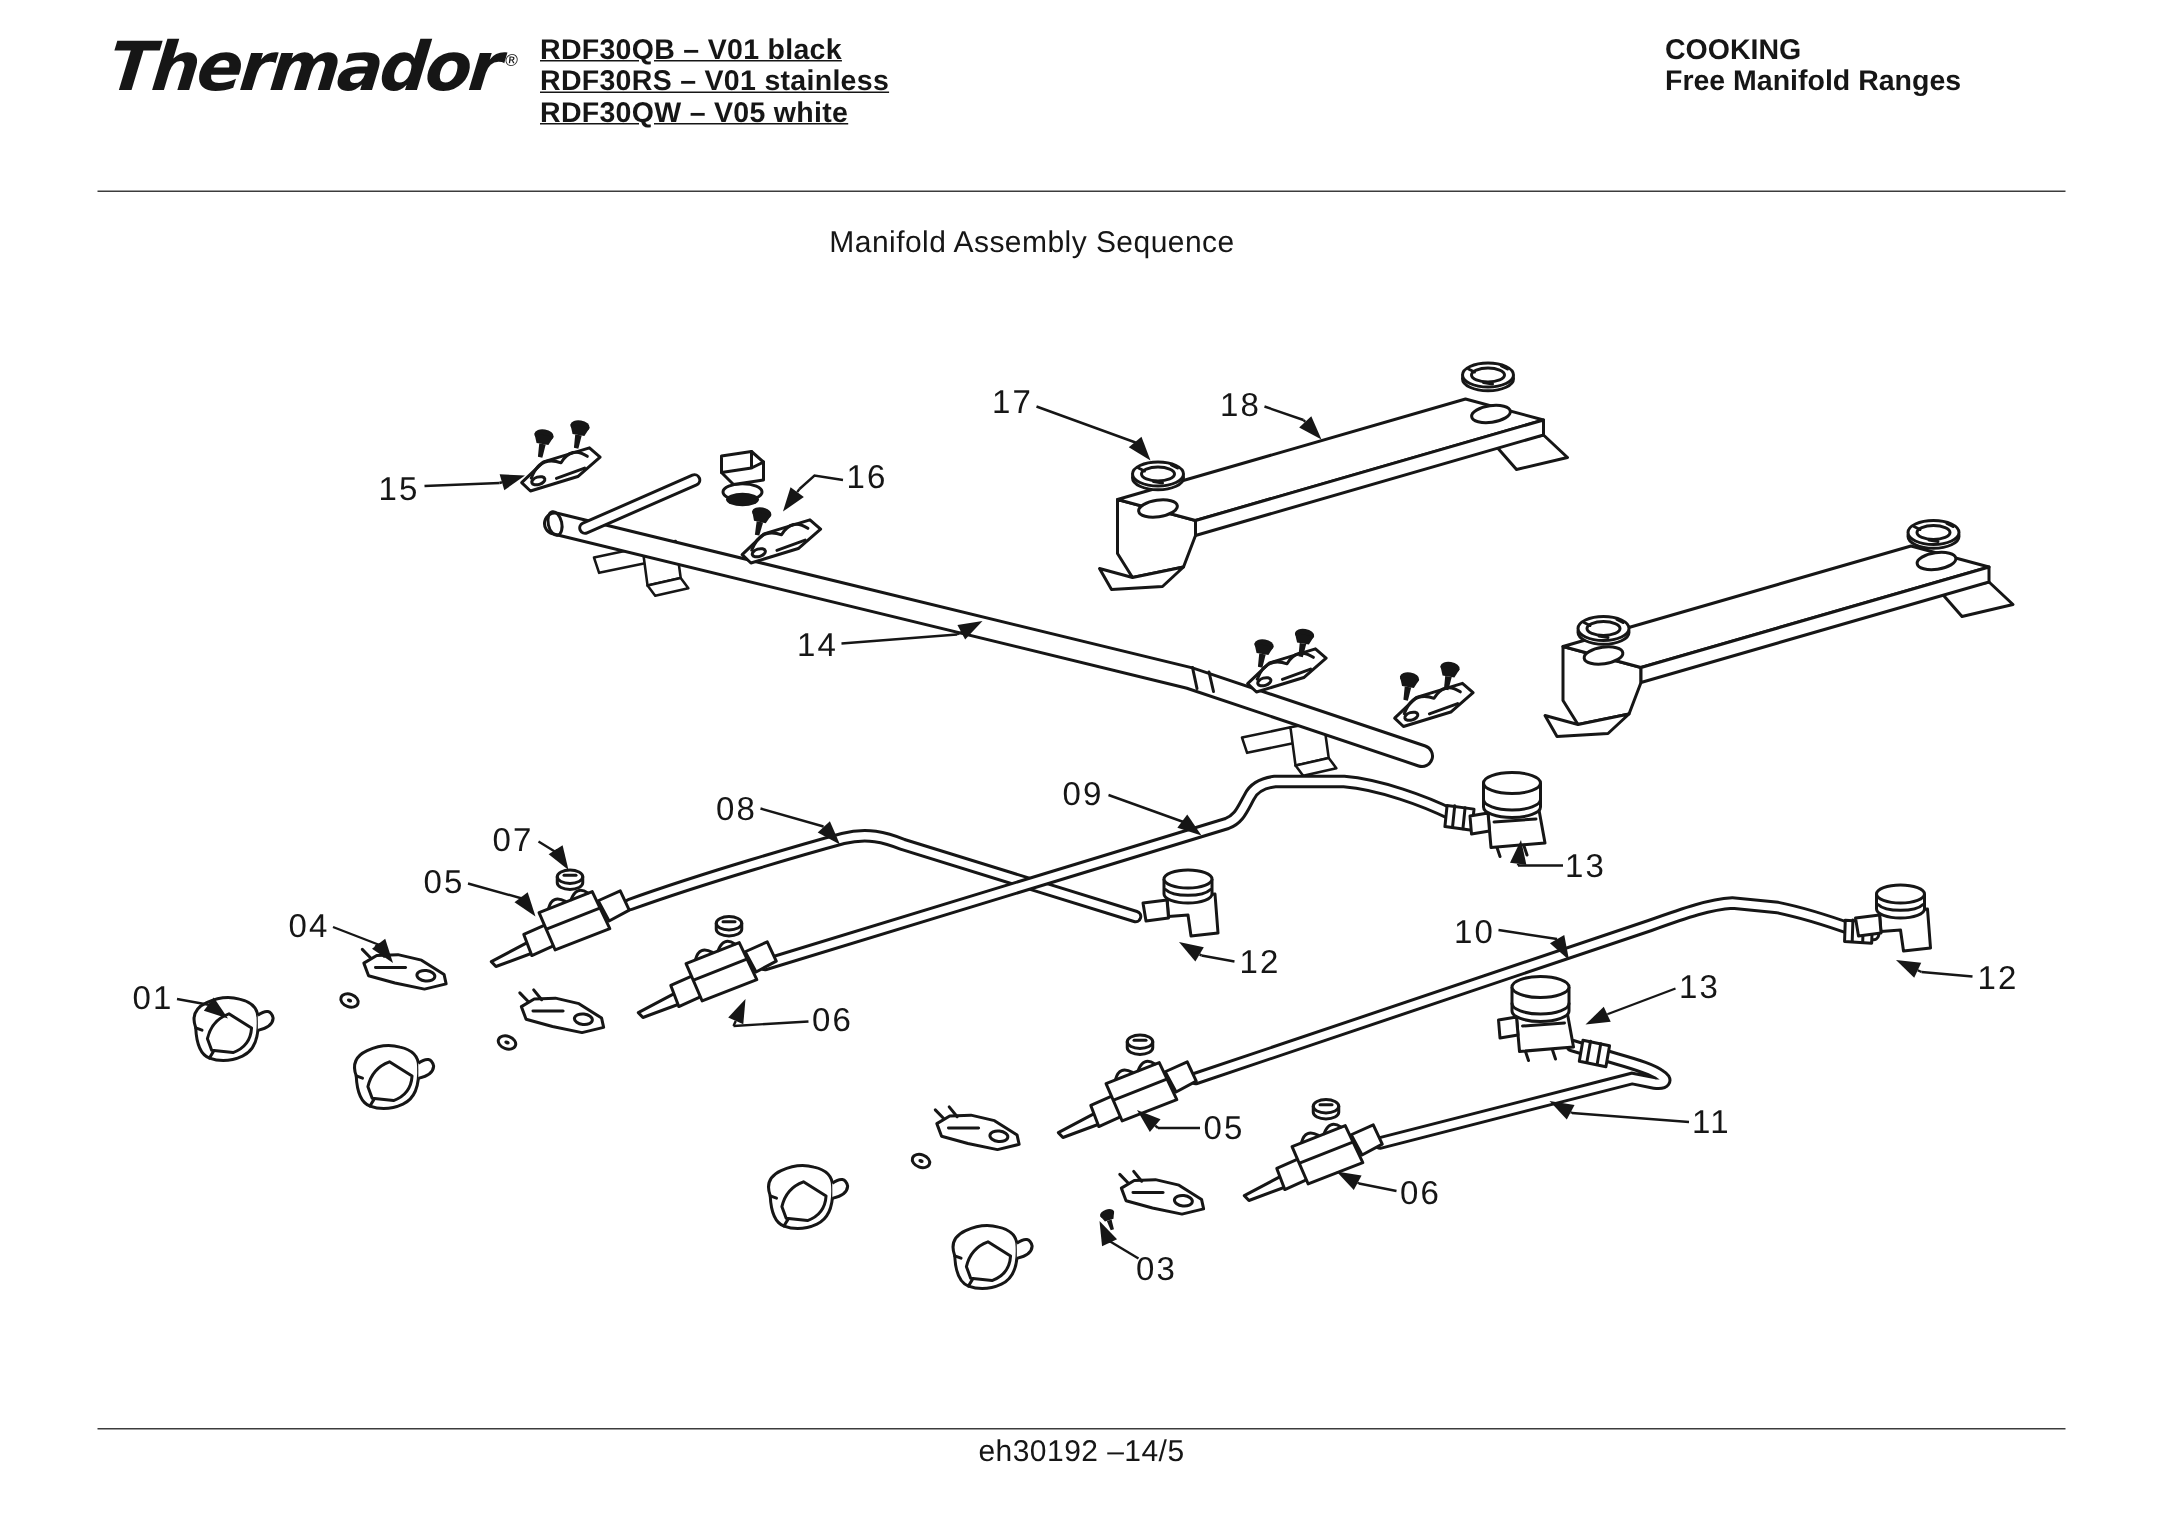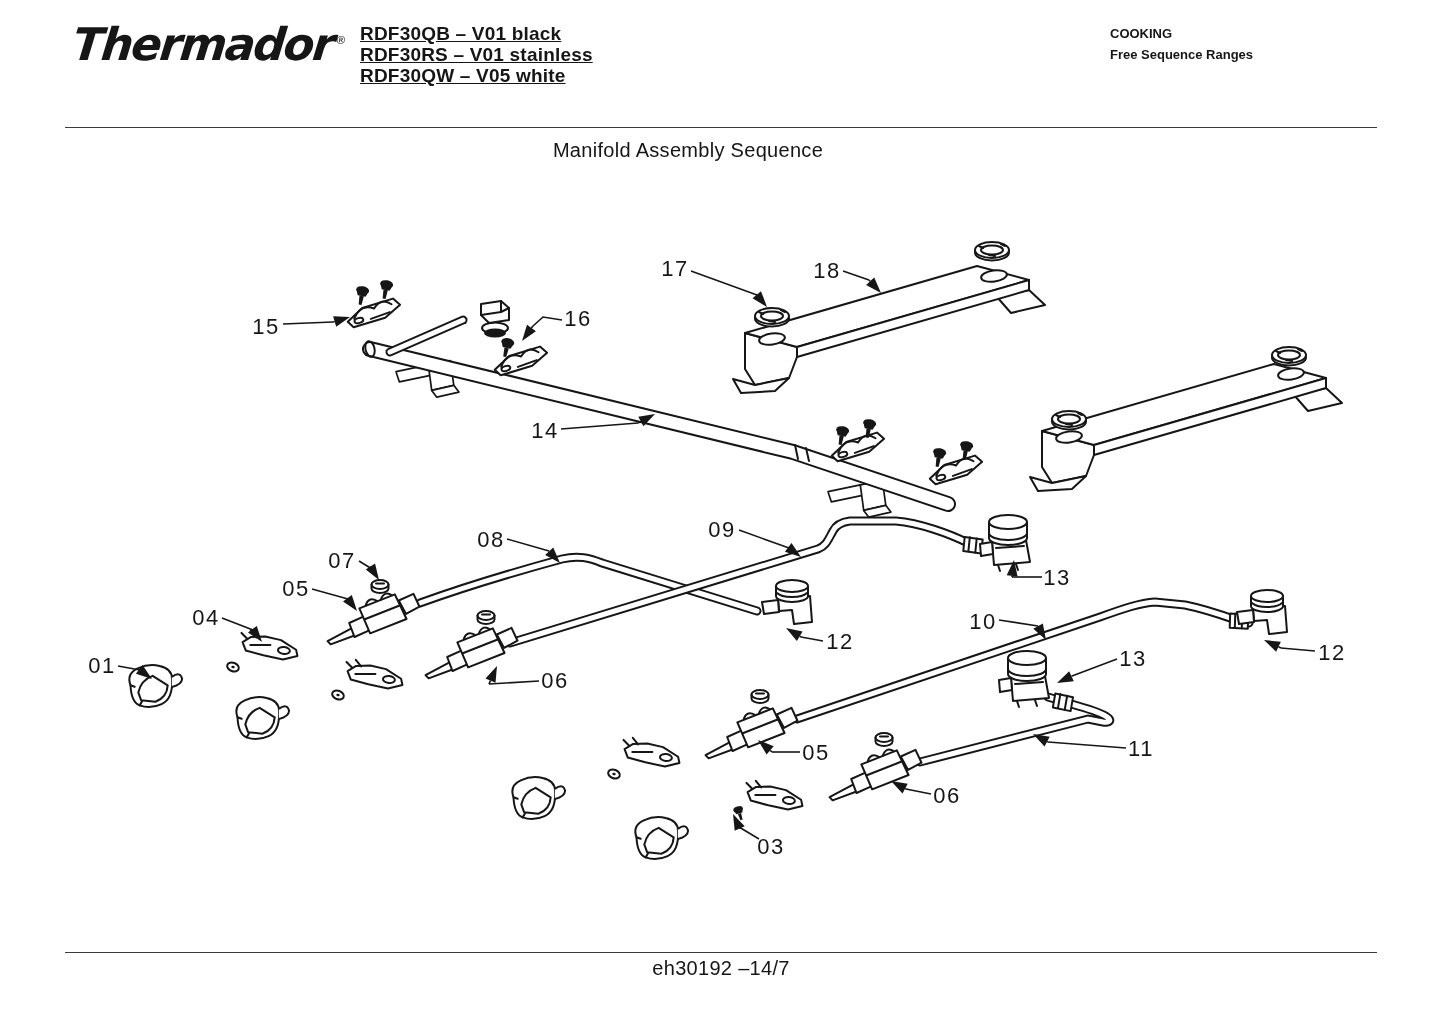--- a/index.html
+++ b/index.html
@@ -5,24 +5,24 @@
   html,body{margin:0;padding:0;background:#e8e8e8;}
   .page{position:relative;width:1442px;height:1019px;background:#ffffff;overflow:hidden;
         font-family:"Liberation Sans",sans-serif;color:#161616;}
   .logo{position:absolute;left:73px;top:18px;font-family:"DejaVu Sans",sans-serif;
         font-size:45px;font-weight:800;font-style:italic;letter-spacing:-2px;
         transform:skewX(-6deg);white-space:nowrap;}
   .logo sup{font-size:11px;font-weight:400;letter-spacing:0;margin-left:2px;}
   .models{position:absolute;top:23px;font-size:19px;font-weight:600;line-height:21px;
           letter-spacing:.2px;white-space:nowrap;text-decoration:underline;}
   .col1{left:360px;} .col2{left:728px;}
-  .cat{position:absolute;left:1110px;top:23px;font-size:13px;font-weight:600;line-height:21px;white-space:nowrap;}
+  .cat{position:absolute;left:1110px;top:23px;font-size:19px;font-weight:600;line-height:21px;white-space:nowrap;}
   .rule{position:absolute;left:65px;width:1312px;height:0;border-top:1.6px solid #3c3c3c;}
   .rule.top{top:127px;} .rule.bottom{top:952px;}
-  .doc-title{position:absolute;left:0;width:1376px;top:139px;text-align:center;
+  .doc-title{position:absolute;left:0;width:1376px;top:151px;text-align:center;
              font-size:20px;font-weight:500;letter-spacing:.3px;}
   .doc-code{position:absolute;left:0;width:1442px;top:957px;text-align:center;
             font-size:20px;font-weight:500;letter-spacing:.3px;}
   svg{position:absolute;left:0;top:0;}
   svg .ln{stroke:#161616;fill:none;stroke-width:2;stroke-linejoin:round;stroke-linecap:round;}
   svg .fw{stroke:#161616;fill:#ffffff;stroke-width:2;stroke-linejoin:round;}
   svg .callout-text{font-family:"Liberation Sans",sans-serif;font-size:22px;letter-spacing:1.5px;fill:#161616;}
 </style>
 </head>
 <body>
@@ -31,21 +31,21 @@
 
   <div class="logo"><span>Thermador</span><sup>®</sup></div>
 
   <div class="models col1">
     <div>RDF30QB – V01 black</div>
     <div>RDF30RS – V01 stainless</div>
     <div>RDF30QW – V05 white</div>
   </div>
   <div class="cat">
     <div>COOKING</div>
-    <div>Free Sequence Ranges</div>
+    <div>Free Manifold Ranges</div>
   </div>
 
   <div class="rule top"></div>
   <div class="doc-title">Manifold Assembly Sequence</div>
 
   <svg id="diagram-svg" width="1442" height="1019" viewBox="0 0 1442 1019">
     <defs>
       <g id="screw">
         <ellipse cx="0" cy="-4" rx="6.5" ry="3.8" fill="#161616"></ellipse>
         <path d="M-6.5,-4 L-4,2 L4,2 L6.5,-4 Z" fill="#161616"></path>
@@ -416,14 +416,14 @@
         <g>
           <polyline points="759,839 739,827" fill="none" stroke="#161616" stroke-width="1.6"></polyline>
           <polygon points="733,814 744.6987074541405,826.2225301759676 734.7111542246355,830.8321701280469" fill="#161616"></polygon>
           <line x1="739" y1="827" x2="739.704930839388" y2="828.5273501520072" stroke="#161616" stroke-width="1.6"></line>
           <text x="771" y="846" class="callout-text" text-anchor="middle" dominant-baseline="central">03</text>
         </g>
       </g>
   </svg>
 
   <div class="rule bottom"></div>
-  <div class="doc-code">eh30192 –14/7</div>
+  <div class="doc-code">eh30192 –14/5</div>
 </div>
 
 </body></html>

